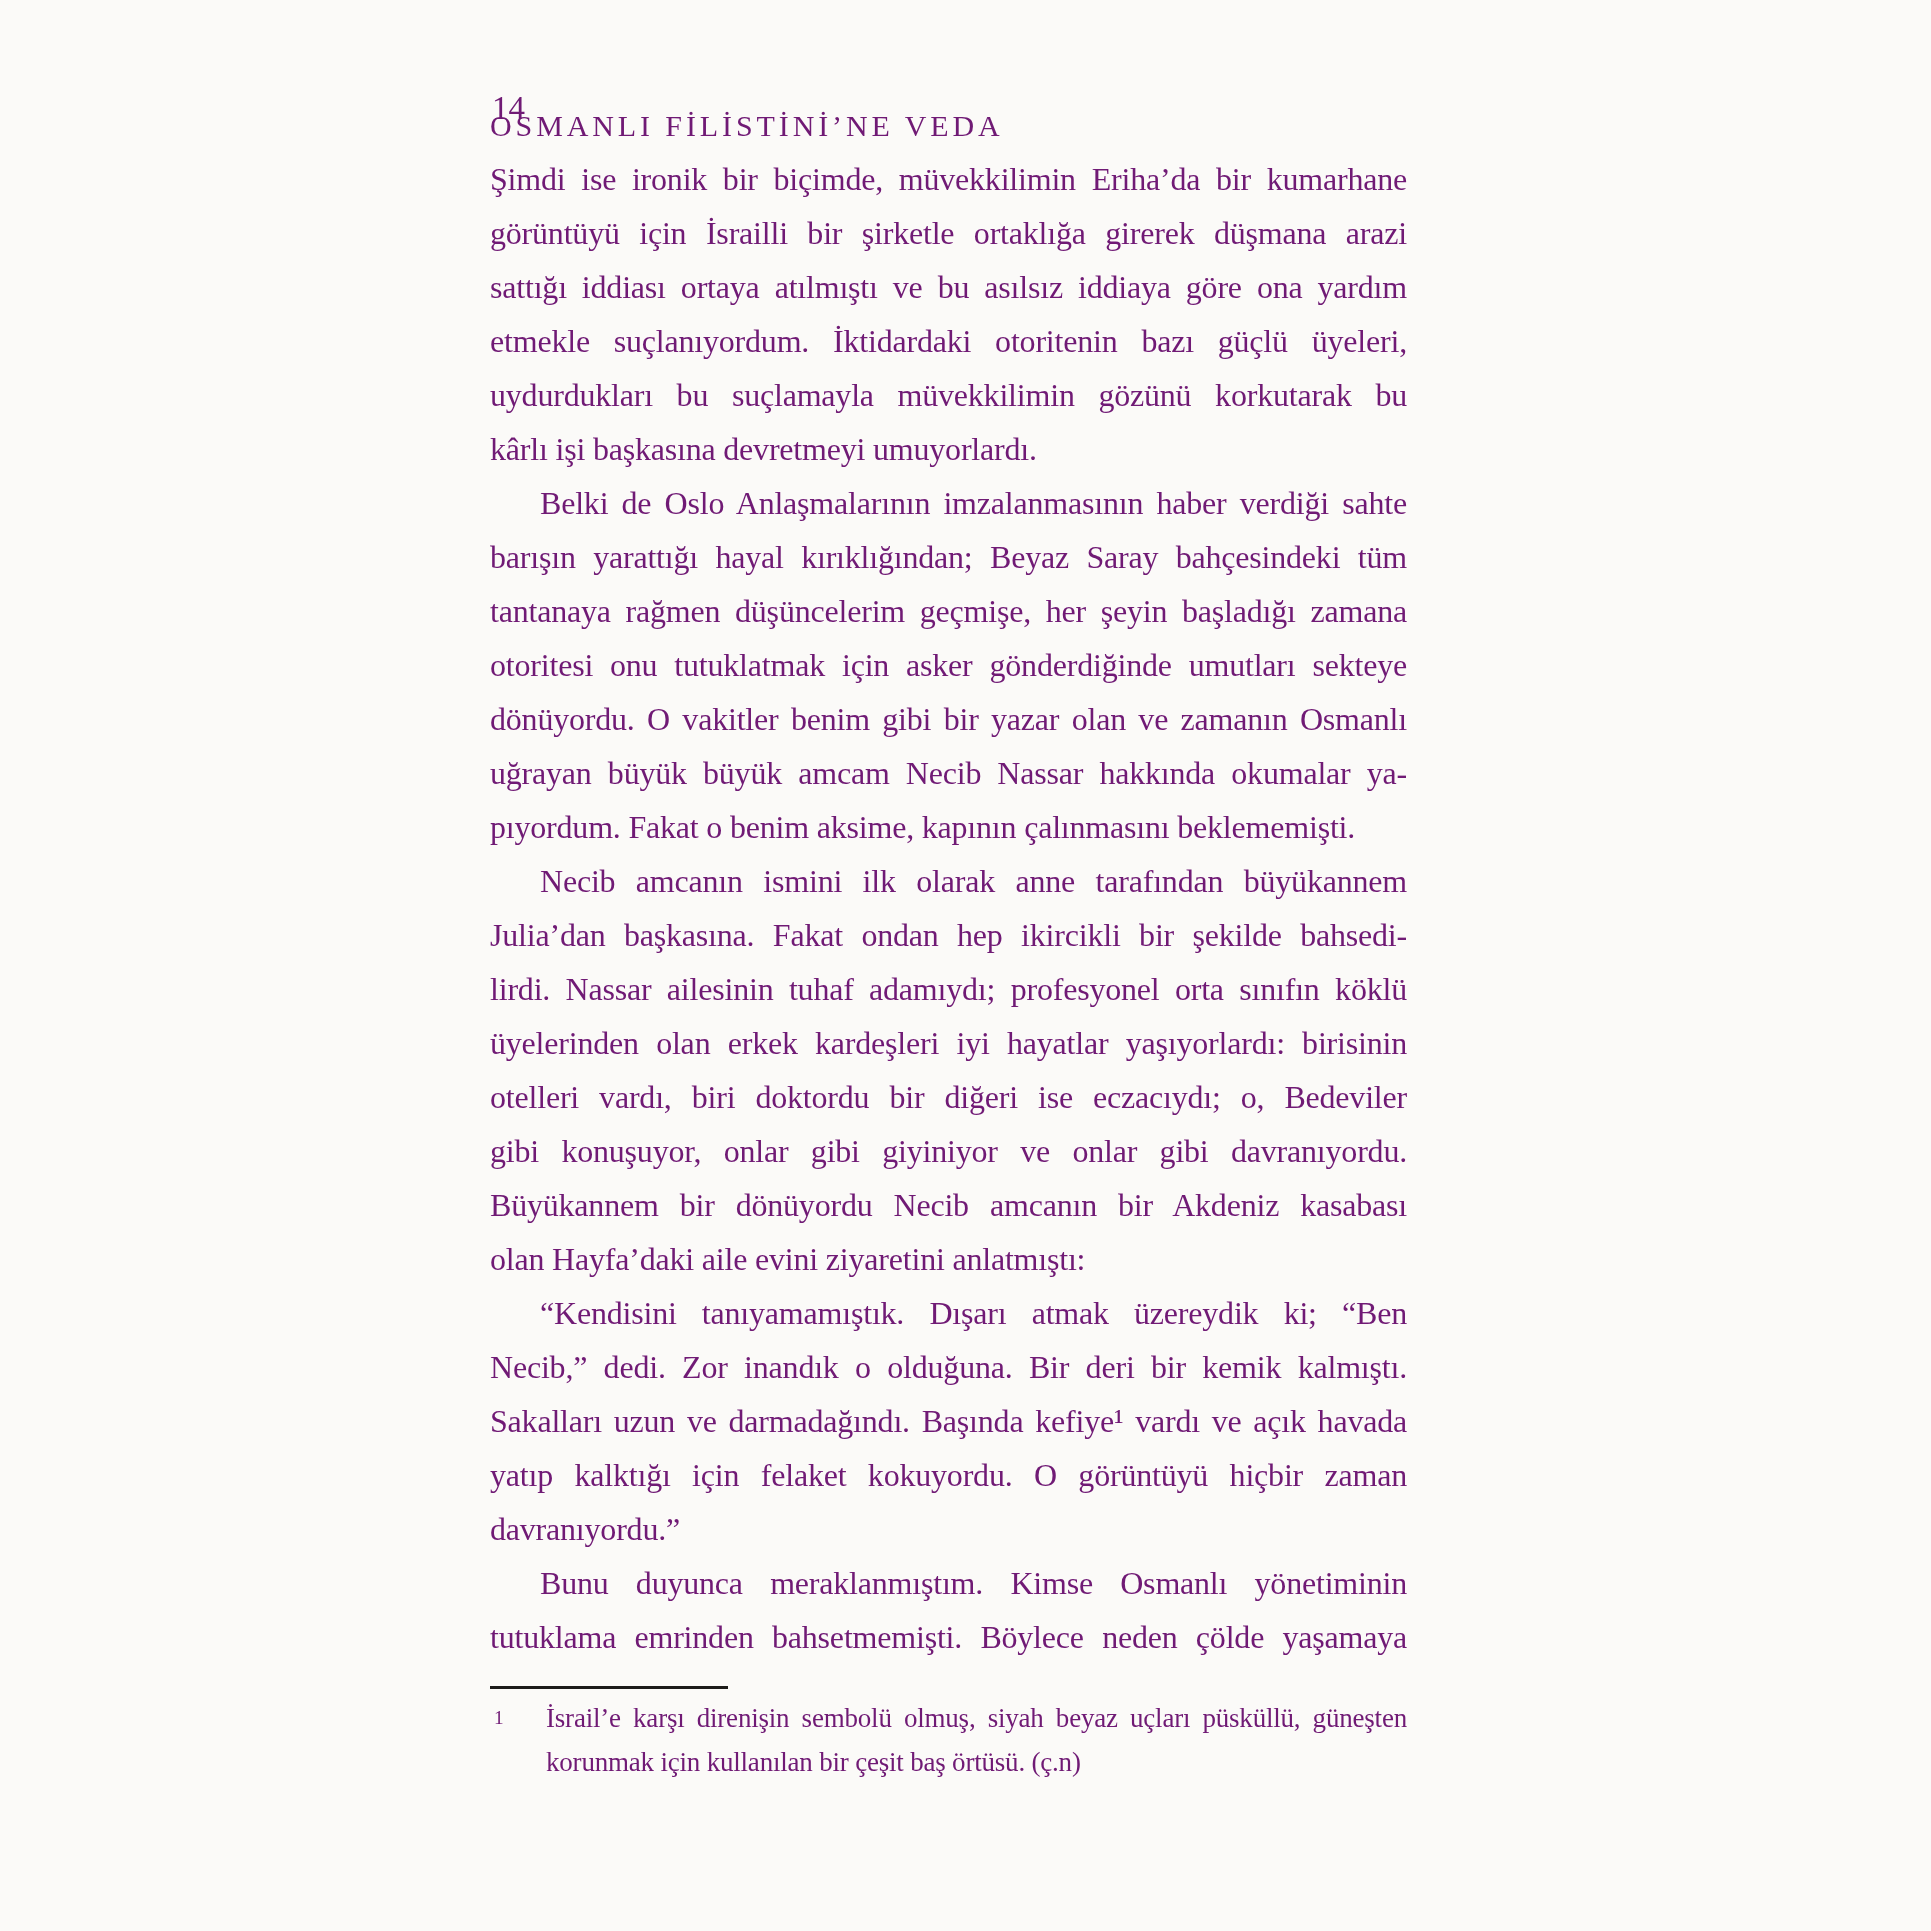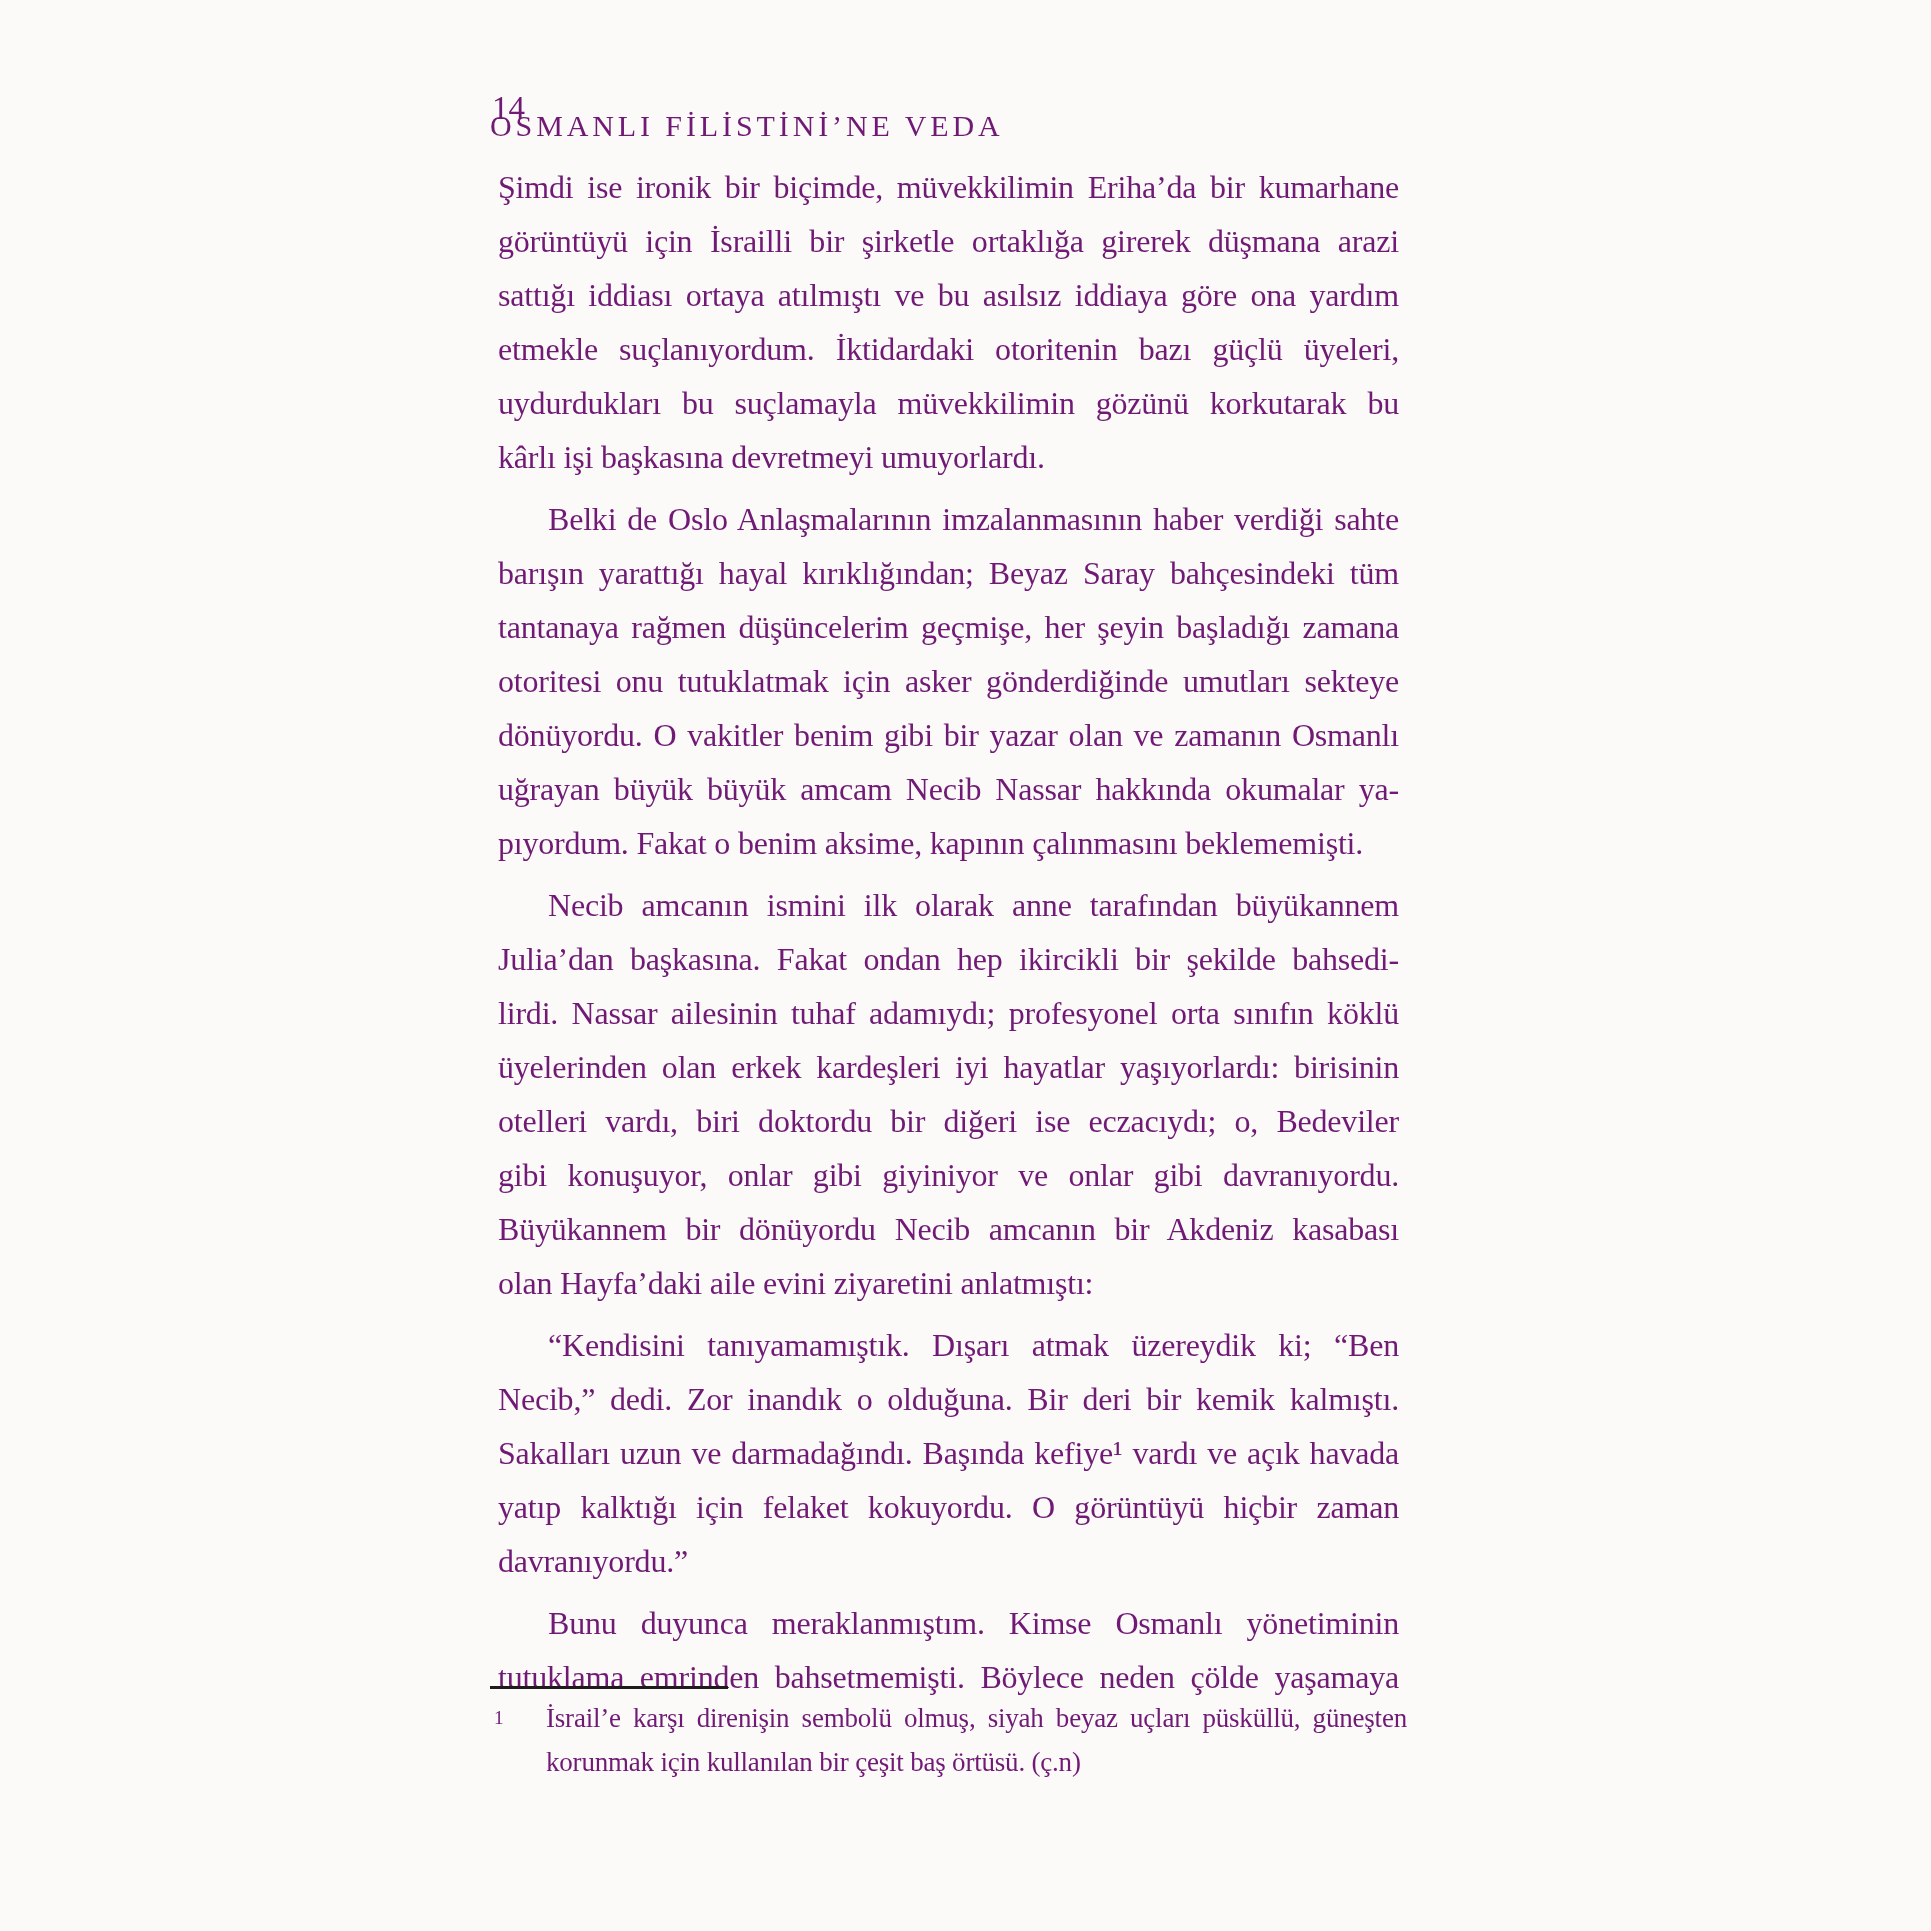--- a/index.html
+++ b/index.html
@@ -8,21 +8,21 @@
     width:1931px;height:1931px;
     background:#fbfaf8;
     color:#1e1d1b;
     font-family:"Liberation Serif","DejaVu Serif",serif;
     overflow:hidden;
   }
   .running-head{position:absolute;left:490px;top:89px;width:917px;height:46px;}
   .page-num{position:absolute;left:1.9px;top:0;font-size:33px;line-height:39px;}
   .run-title{position:absolute;left:0;right:0;top:17px;text-align:left;font-size:30px;line-height:39px;letter-spacing:3.9px;}
   .body-text{position:absolute;left:490px;top:152px;width:917px;font-size:32px;line-height:54px;letter-spacing:-0.2px;}
-  .para{margin:8px;}
+  .para{margin:0;}
   .ln{min-height:54px;}
   .ln.j{text-align:justify;text-align-last:justify;}
   .ln.ind{text-indent:50px;}
   .fn-rule{position:absolute;left:490px;top:1686px;width:238px;height:2.9px;background:#1d1c1a;}
   .footnote{position:absolute;left:490px;top:1696px;width:917px;font-size:27px;line-height:44px;letter-spacing:-0.2px;}
   .fn-marker{position:absolute;left:3.9px;top:0;font-size:19.3px;line-height:44px;}
   .fn-lines{margin-left:56px;font-family:Liberation Serif, serif;}
   .fn-ln{min-height:44px;}
   .fn-ln.j{text-align:justify;text-align-last:justify;}
 </style>

